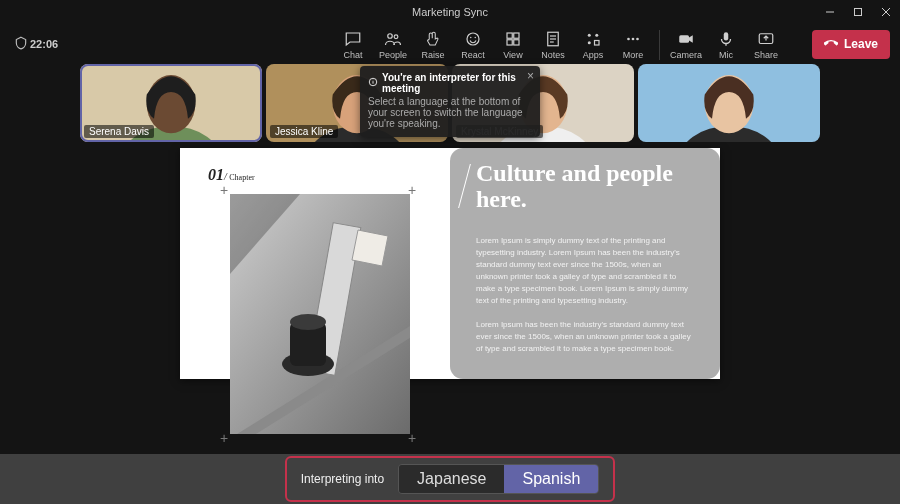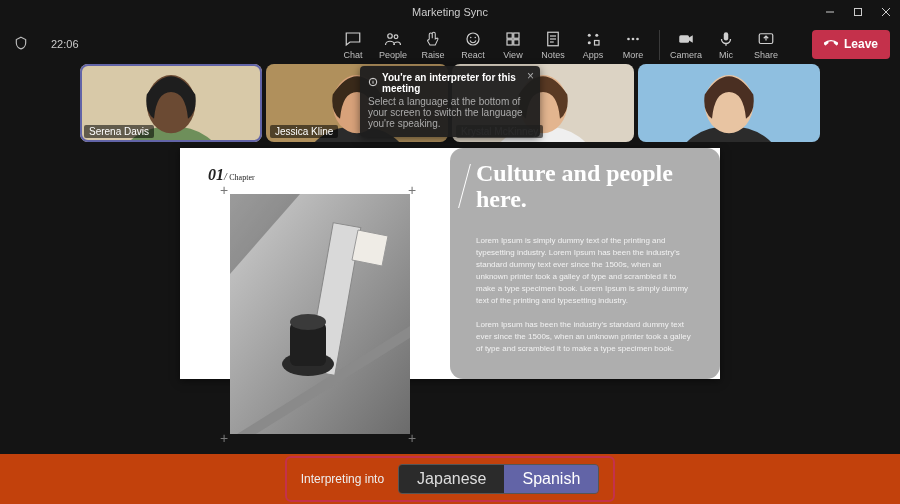--- a/index.html
+++ b/index.html
@@ -27,22 +27,22 @@
     color:#ccc; font-size:10px;
   }
   .win-btn svg { stroke:#ccc; }
   
   .toolbar {
     height: 40px;
     display:flex; align-items:center;
     padding: 0 10px 0 14px;
   }
   .toolbar .timer {
-    display:flex; align-items:center; gap:23px;
-    color:#ccc; font-size:11px;
+    display:flex; align-items:center; gap:2px;
+    color:#ccc; font-size:11px;font-weight:bold;
   }
   .toolbar .spacer { flex:1; }
   .toolbar-group {
     display:flex; align-items:flex-start; gap:0;
   }
   .tool-item {
     width:40px; display:flex; flex-direction:column; align-items:center;
     color:#bfbfbf; font-size:9px; gap:2px;
     padding-top:2px;
   }
@@ -152,21 +152,21 @@
   .slide-right p {
     font-family: Arial, sans-serif;
     font-size:8px; line-height:1.5; color:#f2f2f2;
     margin-bottom:12px;
   }
   
   .bottom-bar {
     position:absolute; left:0; right:0; bottom:0;
     height:50px;
     display:flex; align-items:center; justify-content:center;
-    background:#c2410c;
+    background:#404040;
   }
   .interp-group {
     display:flex; align-items:center; gap:14px;
     border:2px solid #c4314b; border-radius:6px;
     padding:6px 14px;
   }
   .interp-label { font-size:12px; color:#eee; }
   .lang-toggle {
     display:flex; border-radius:4px; overflow:hidden;
     border:1px solid #555;

